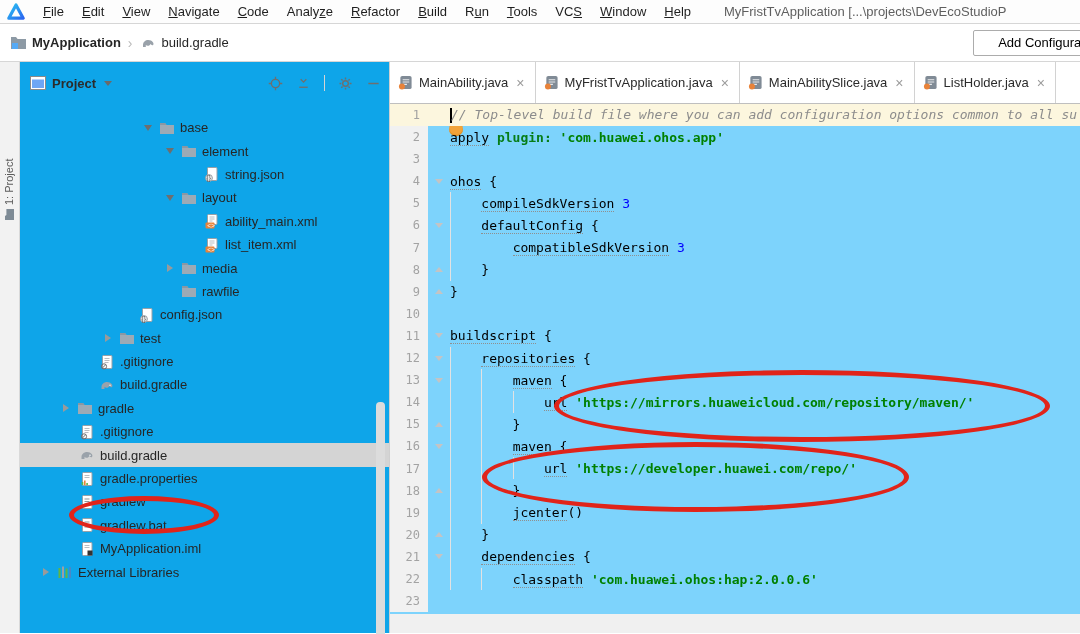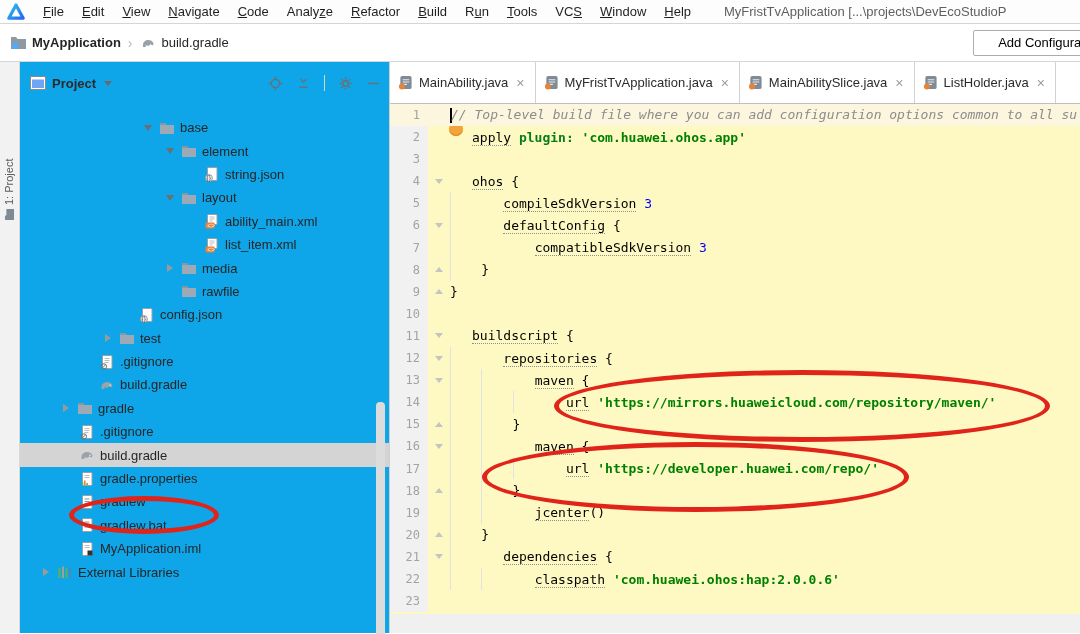--- a/index.html
+++ b/index.html
@@ -50,40 +50,40 @@
   .tree-row.selected { background:#d4d4d4; }
   .tr-arrow { width:20px; flex:0 0 auto; display:flex; justify-content:center; }
   .arr-open { width:0;height:0;border-left:4.5px solid transparent;border-right:4.5px solid transparent;border-top:6px solid #6e6e6e; }
   .arr-closed { width:0;height:0;border-top:4.5px solid transparent;border-bottom:4.5px solid transparent;border-left:6px solid #9a9a9a; }
   .tr-icon { width:18px; flex:0 0 auto; display:flex; justify-content:center; align-items:center; margin-right:4px; }
   .tr-icon svg { width:16px; height:16px; }
   .tree-scrollbar { position:absolute; left:356px; top:340px; width:9px; height:276px;
                     background:#dcdcdc; border-radius:4px; }
 
   
-  .editor { flex:1; position:relative; background:#fef9c3; overflow:hidden; }
+  .editor { flex:1; position:relative; background:#7dd3fc; overflow:hidden; }
   .tabbar { height:42px; display:flex; align-items:stretch; border-bottom:1px solid #bfbfbf; background:#fff; }
   .tab { display:flex; align-items:center; gap:6px; padding:0 10px 0 8px; border-right:1px solid #d2d2d2;
          font-size:13px; color:#2b2b2b; white-space:nowrap; }
   .tab-icon svg { width:15px; height:15px; display:block; }
   .tab-close { color:#9b9b9b; font-size:14px; margin-left:2px; }
 
   .code-area { position:relative; height:509px; font-family:"DejaVu Sans Mono", monospace; font-size:13px; }
   .iguide { position:absolute; width:1px; background:#e2e2e2; }
   .line { height:22.1px; display:flex; align-items:center; position:relative; }
   .line.current { background:#fcf6de; }
   .lnum { width:38px; flex:0 0 auto; background:#f1f1f1; color:#a3a3a3; font-size:12px;
           text-align:right; padding-right:8px; height:100%; line-height:22.1px; }
   .line.current .lnum { background:#fcf6de; }
   .fold { width:22px; flex:0 0 auto; display:flex; justify-content:center; }
   .f-down { width:0;height:0;border-left:4px solid transparent;border-right:4px solid transparent;border-top:5px solid #c4c4c4; }
   .f-up { width:0;height:0;border-left:4px solid transparent;border-right:4px solid transparent;border-bottom:5px solid #c4c4c4; }
   .ltext { white-space:pre; }
   .tk-p { color:#000; }
-  .tk-u { color:#000; border-bottom:1px dotted #8f8f8f;margin-left:22px; }
+  .tk-u { color:#000; border-bottom:1px dotted #8f8f8f; }
   .tk-k { color:#067d17; font-weight:bold; }
   .tk-s { color:#008000; font-weight:bold; }
   .tk-n { color:#0000ff; }
   .tk-c { color:#8c8c8c; font-style:italic; }
   .caret { display:inline-block; width:2px; height:15px; background:#000; vertical-align:middle; margin-right:-1px; }
   .apply-dot { position:absolute; left:59px; top:18px; width:14px; height:14px; border-radius:50%;
                background:#f2a33a; box-shadow:inset 0 -1px 1px #d88a1d; }
   .editor-bottom { position:absolute; left:0; top:552px; width:100%; height:20px; background:#f0f0f0; }
 
   

